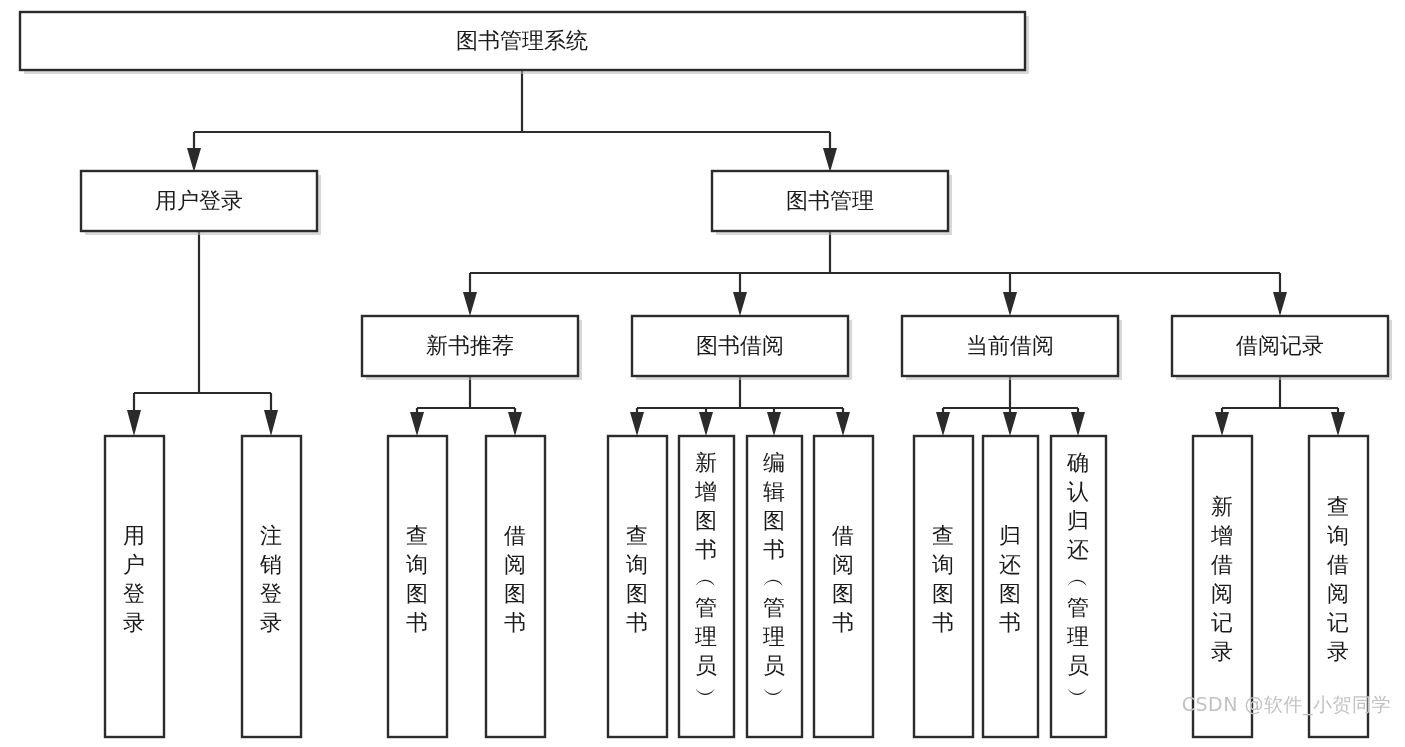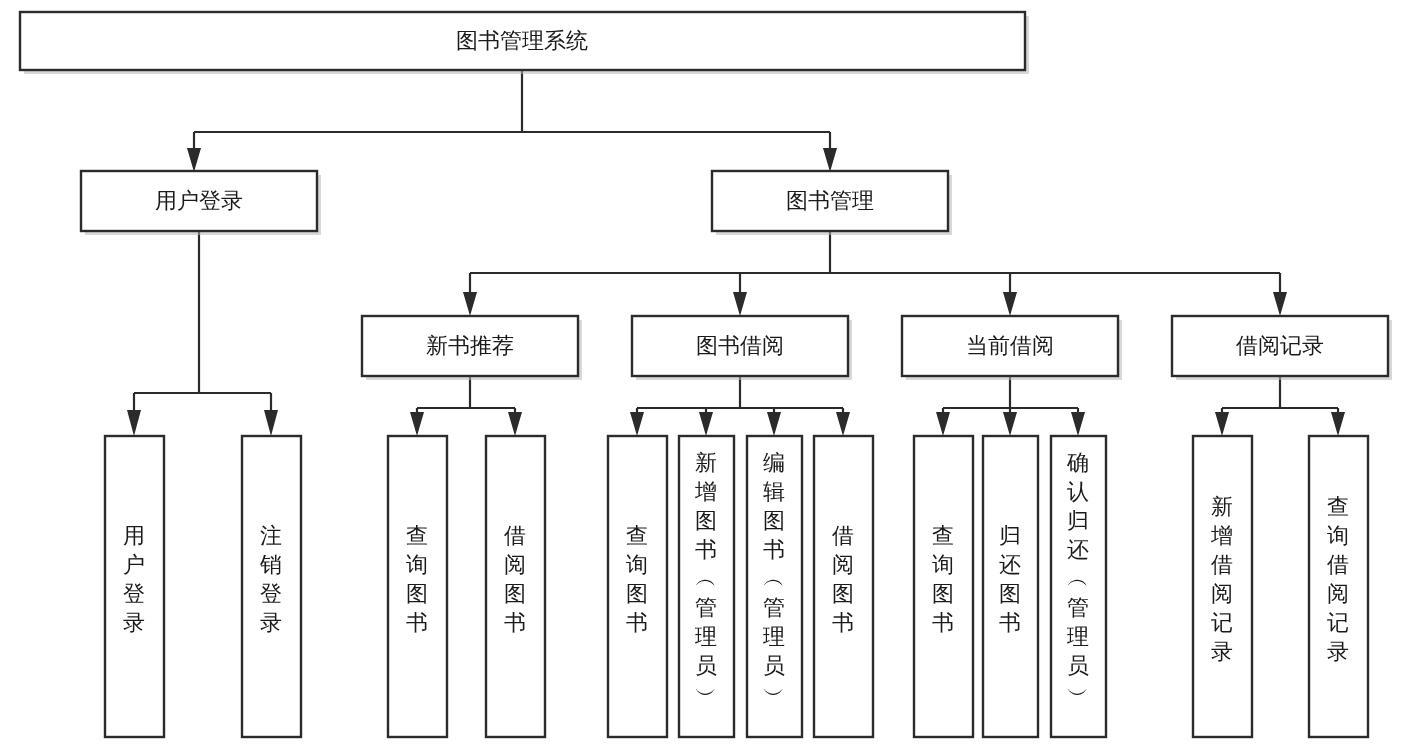--- a/index.html
+++ b/index.html
@@ -245,13 +245,14 @@
     <g>
       <rect class="node-box" x="1193" y="436" width="59" height="301"></rect>
       <text class="node-label-vertical" x="1222" y="586"><tspan x="1222" y="513.50" text-anchor="middle">新</tspan><tspan x="1222" y="542.50" text-anchor="middle">增</tspan><tspan x="1222" y="571.50" text-anchor="middle">借</tspan><tspan x="1222" y="600.50" text-anchor="middle">阅</tspan><tspan x="1222" y="629.50" text-anchor="middle">记</tspan><tspan x="1222" y="658.50" text-anchor="middle">录</tspan></text>
     </g>
     <g>
       <rect class="node-box" x="1309" y="436" width="59" height="301"></rect>
       <text class="node-label-vertical" x="1338" y="586"><tspan x="1338" y="513.50" text-anchor="middle">查</tspan><tspan x="1338" y="542.50" text-anchor="middle">询</tspan><tspan x="1338" y="571.50" text-anchor="middle">借</tspan><tspan x="1338" y="600.50" text-anchor="middle">阅</tspan><tspan x="1338" y="629.50" text-anchor="middle">记</tspan><tspan x="1338" y="658.50" text-anchor="middle">录</tspan></text>
     </g>
   </svg>
 
+  <div class="watermark-text">CSDN @软件_小贺同学</div>
 </div>
 
 </body></html>

